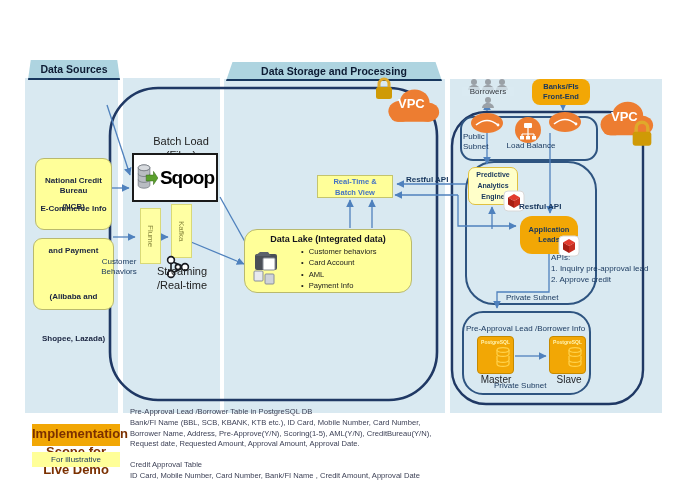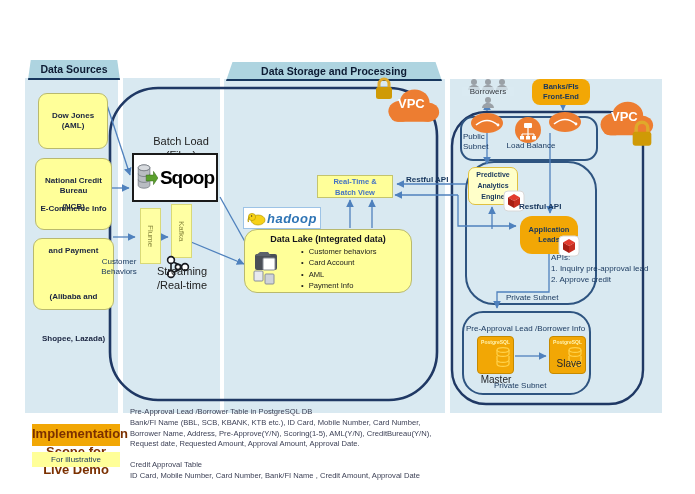--- a/index.html
+++ b/index.html
@@ -70,24 +70,20 @@
       <line x1="487" y1="111" x2="487" y2="103" marker-end="url(#ar)"></line>
       <line x1="563" y1="104" x2="563" y2="110" marker-end="url(#ar)"></line>
       <line x1="487" y1="133" x2="487" y2="164" marker-end="url(#ar)"></line>
       <line x1="550" y1="133" x2="550" y2="213" marker-end="url(#ar)"></line>
       <line x1="492" y1="229" x2="492" y2="207" marker-end="url(#ar)"></line>
       <path d="M549,253 L549,292 L497,292 L497,308" marker-end="url(#ar)"></path>
       <line x1="515" y1="356" x2="546" y2="356" marker-end="url(#ar)"></line>
     </g>
   </svg>
 
-  <div class="abs ybox" style="left:38px;top:93px;width:68px;height:54px;">
-    <span class="line">Dow Jones</span>
-    <span class="line">(AML)</span>
-  </div>
   <div class="abs ybox" style="left:35px;top:158px;width:75px;height:70px;">
     <span class="line">National Credit</span>
     <span class="line">Bureau</span>
     <span class="line" style="margin-top:6px;">(NCB)</span>
   </div>
   <div class="abs ybox" style="left:33px;top:238px;width:79px;height:70px;gap:32px;">
     <span class="line">E-Commerce Info</span>
     <span class="line">and Payment</span>
     <span class="line" style="margin-top:4px;">(Alibaba and</span>
     <span class="line">Shopee, Lazada)</span>
@@ -145,29 +141,20 @@
     <path d="M5,11 v-4 a5,5 0 0 1 10,0 v4" fill="none" stroke="#e0a92a" stroke-width="3"></path>
     <rect x="2" y="10" width="16" height="12" rx="2.5" fill="#cf9a06"></rect>
   </svg>
 
   <div class="abs" style="left:317px;top:175px;width:76px;height:23px;background:#ffff99;border:1px solid #c4c46e;text-align:center;font-size:7.5px;font-weight:bold;color:#4472c4;line-height:1.45;padding-top:1px;box-sizing:border-box;">
     <span class="line">Real-Time &amp;</span>
     <span class="line">Batch View</span>
   </div>
   <div class="abs lbl" style="left:406px;top:175px;width:50px;font-weight:bold;">Restful API</div>
 
-  <div class="abs" style="left:243px;top:207px;width:78px;height:22px;background:#fff;border:1px solid #9dc3e6;display:flex;align-items:center;padding-left:3px;box-sizing:border-box;">
-    <svg width="20" height="16" viewBox="0 0 20 16">
-      <ellipse cx="11" cy="10" rx="7" ry="5" fill="#f7d117" stroke="#b89b00" stroke-width="0.7"></ellipse>
-      <circle cx="5" cy="7" r="3.6" fill="#f7d117" stroke="#b89b00" stroke-width="0.7"></circle>
-      <path d="M2.5,7 q-2,2 -1,5" stroke="#b89b00" fill="none" stroke-width="1.2"></path>
-      <circle cx="4.6" cy="6" r="0.7" fill="#333"></circle>
-    </svg>
-    <span style="font-size:13px;font-weight:bold;font-style:italic;color:#2e74b5;letter-spacing:0.5px;">hadoop</span>
-  </div>
 
   <div class="abs" style="left:244px;top:229px;width:168px;height:64px;background:#ffff99;border:1.2px solid #b9b96e;border-radius:13px;padding:4px 6px;box-sizing:border-box;">
     <div style="font-size:9px;font-weight:bold;color:#14141e;text-align:center;">Data Lake (Integrated data)</div>
     <div style="display:flex;margin-top:2px;">
       <svg width="36" height="40" viewBox="0 0 36 40" style="flex:none;">
         <rect x="4" y="8" width="22" height="16" rx="2" fill="#4a4f57"></rect>
         <path d="M4,10 l5,-4 h8 l3,4 z" fill="#5b616b"></path>
         <rect x="12" y="12" width="12" height="12" rx="1" fill="#fff" stroke="#8a8f98"></rect>
         <rect x="3" y="25" width="9" height="10" rx="1" fill="#e8eaee" stroke="#8a8f98"></rect>
         <rect x="14" y="28" width="9" height="10" rx="1" fill="#cfd3da" stroke="#8a8f98"></rect>
@@ -285,21 +272,21 @@
     <svg width="16" height="22" viewBox="0 0 16 22" style="margin:1px 0 0 17px;">
       <g fill="none" stroke="#ffd24d" stroke-width="1.2">
         <ellipse cx="8" cy="4" rx="6" ry="2.4"></ellipse>
           <path d="M2,4 v4 a6,2.4 0 0 0 12,0 v-4"></path>
         <path d="M2,10 v4 a6,2.4 0 0 0 12,0 v-4"></path>
           <path d="M2,15 v3 a6,2.4 0 0 0 12,0 v-3"></path>
       </g>
     </svg>
   </div>
   <div class="abs" style="left:475px;top:374px;width:42px;text-align:center;font-size:10px;color:#24262b;">Master</div>
-  <div class="abs" style="left:548px;top:358px;width:42px;text-align:center;font-size:10px;color:#24262b;">Slave</div>
+  <div class="abs" style="left:548px;top:374px;width:42px;text-align:center;font-size:10px;color:#24262b;">Slave</div>
   <div class="abs lbl" style="left:494px;top:381px;width:70px;">Private Subnet</div>
 
   <div class="abs" style="left:32px;top:424px;width:88px;height:22px;background:#f2a705;text-align:center;font-size:13px;font-weight:bold;color:#7b3000;line-height:1.4;padding-top:1px;box-sizing:border-box;">
     <span class="line">Implementation</span>
     <span class="line">Scope for Live Demo</span>
   </div>
   <div class="abs" style="left:32px;top:452px;width:88px;height:15px;background:#ffff99;text-align:center;font-size:8px;color:#17365d;line-height:15px;">For illustrative</div>
 
   <div class="abs footer" style="left:130px;top:407px;width:345px;">
     <span class="line">Pre-Approval Lead /Borrower Table in PostgreSQL DB</span>

